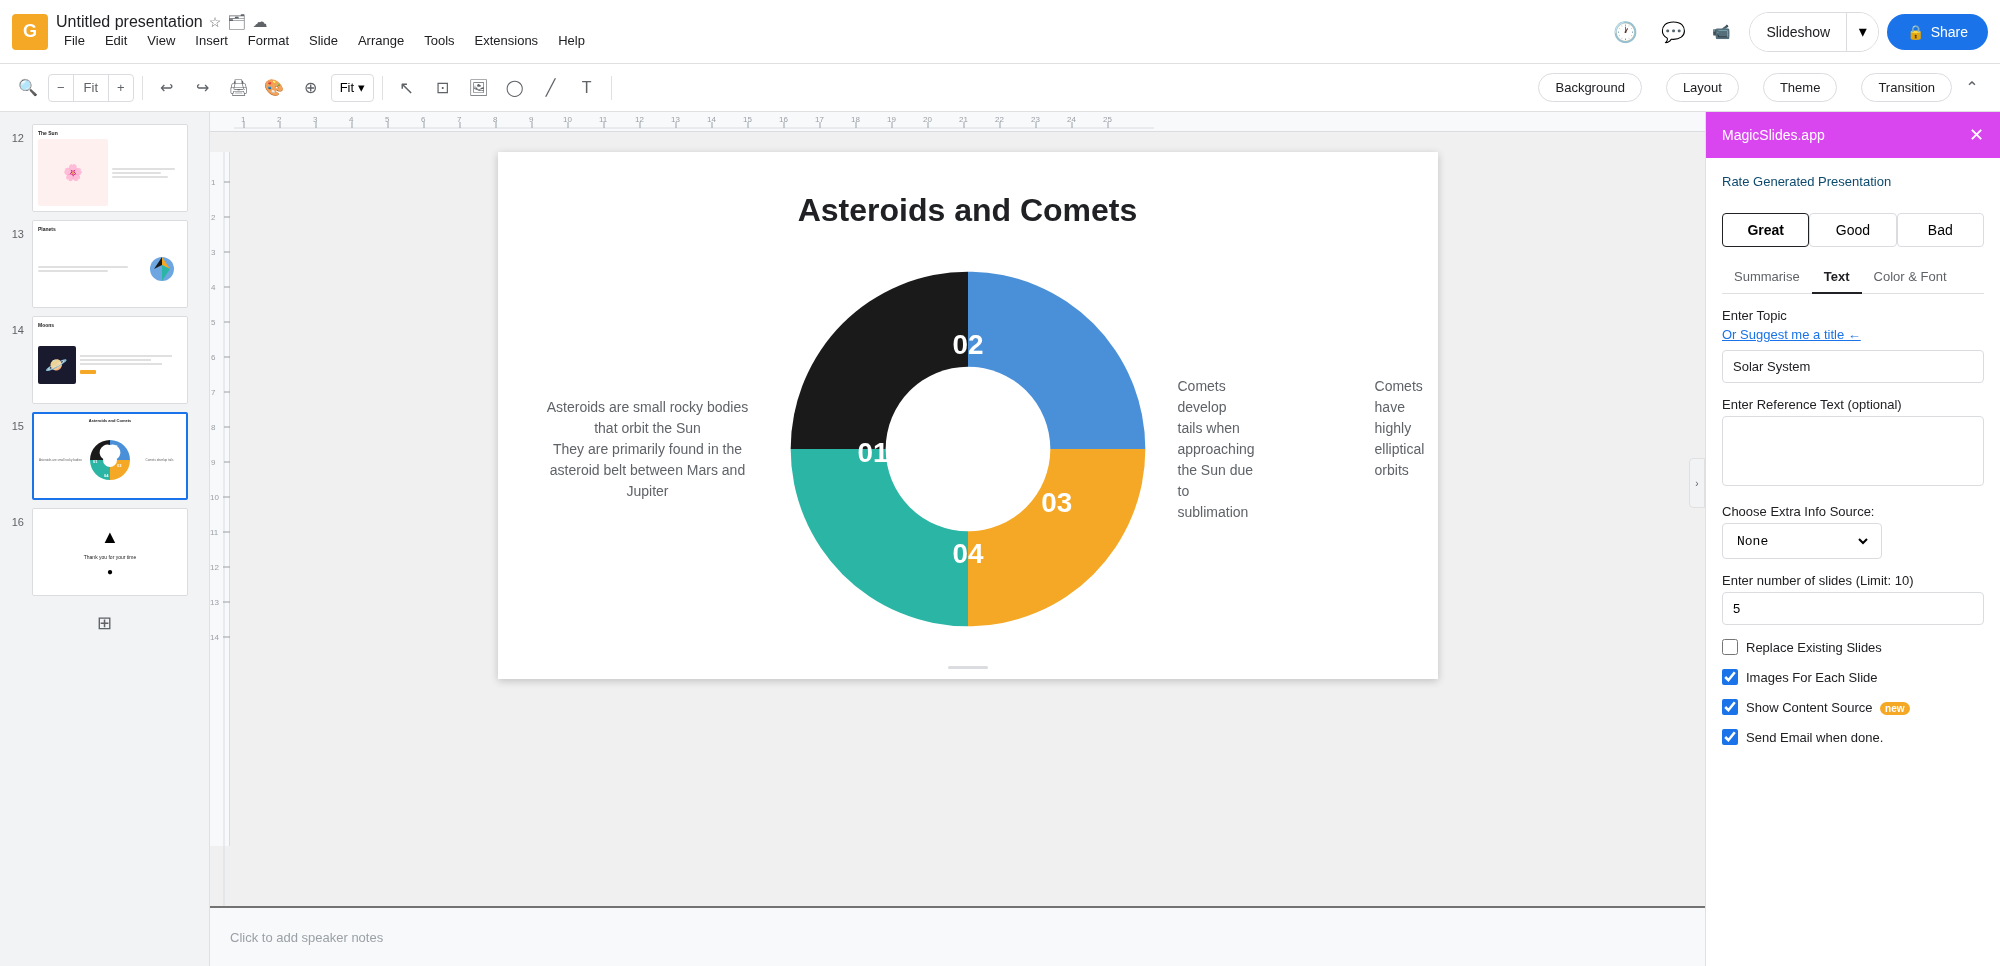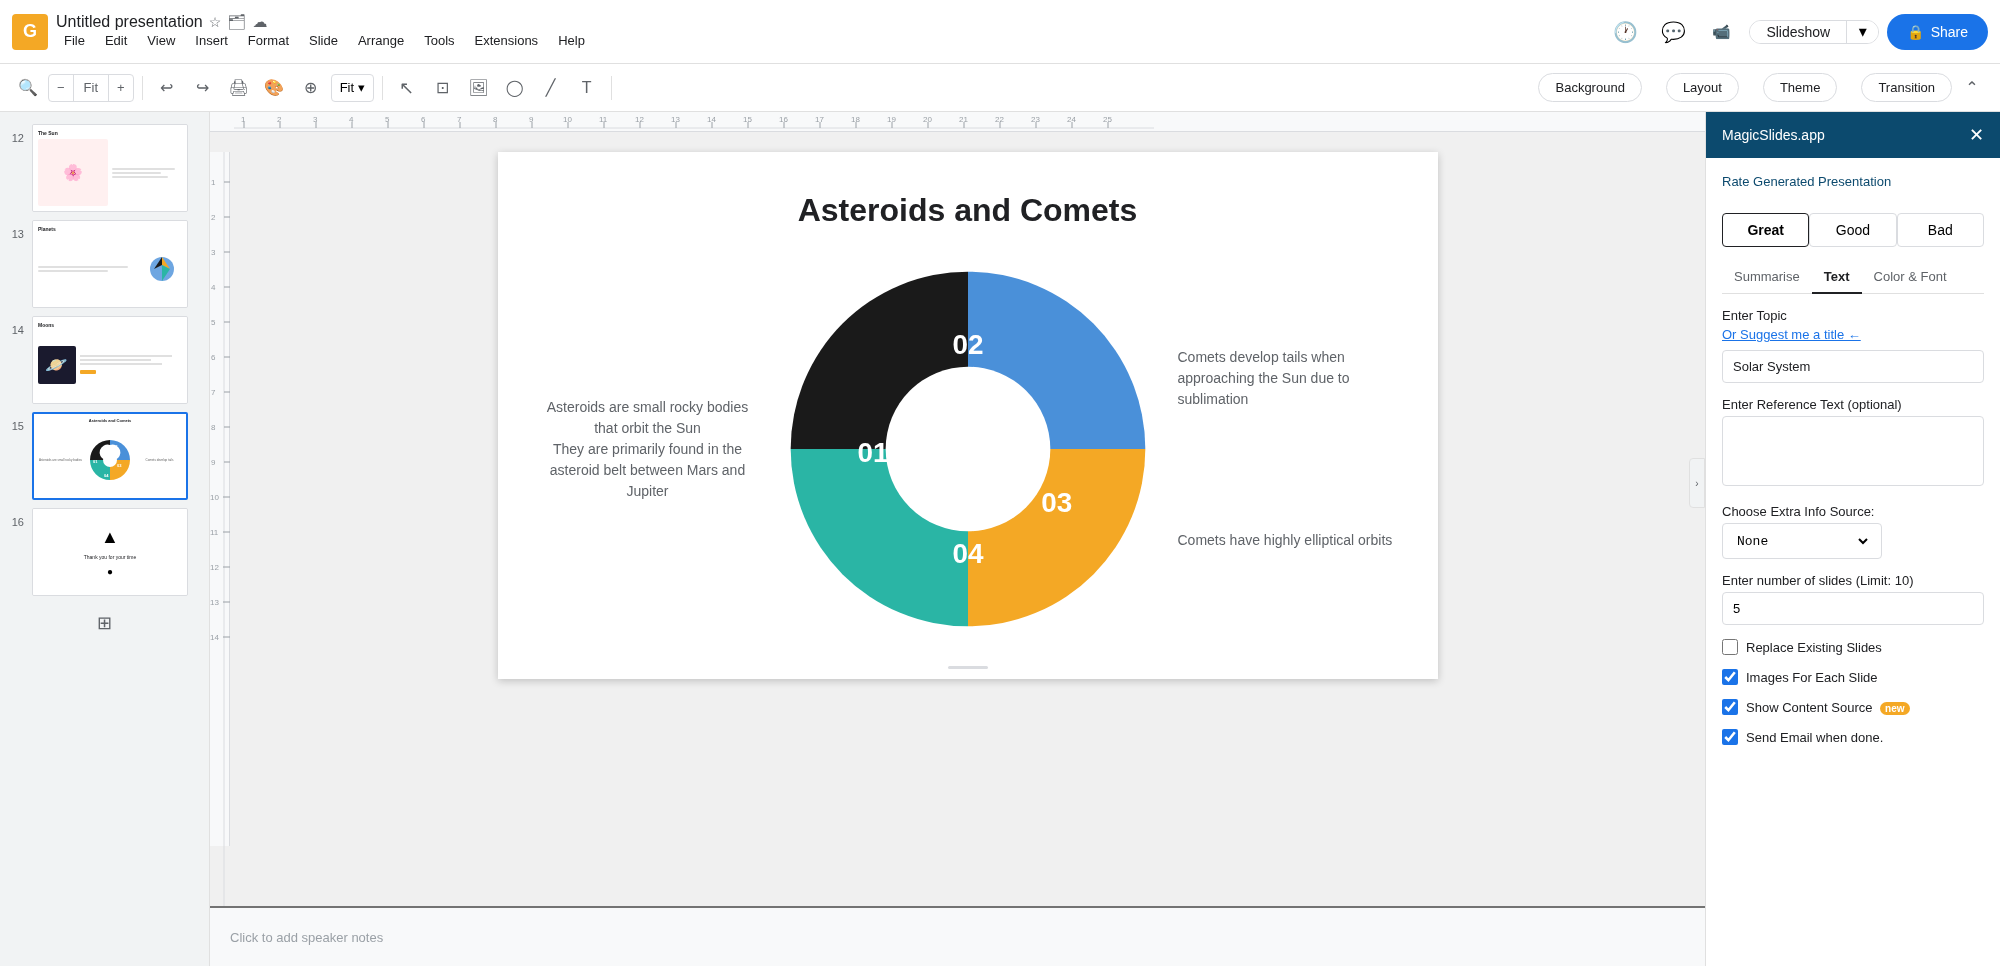--- a/index.html
+++ b/index.html
@@ -9,21 +9,21 @@
     .top-bar { height: 64px; background: #fff; display: flex; align-items: center; padding: 0 12px; border-bottom: 1px solid #e0e0e0; gap: 8px; flex-shrink: 0; }
     .app-logo { width: 36px; height: 36px; background: #f4a825; border-radius: 4px; display: flex; align-items: center; justify-content: center; color: white; font-weight: bold; font-size: 18px; flex-shrink: 0; }
     .title-section { display: flex; flex-direction: column; flex: 0 0 auto; }
     .doc-title { font-size: 18px; color: #202124; display: flex; align-items: center; gap: 6px; }
     .doc-title span { font-size: 14px; color: #5f6368; cursor: pointer; }
     .menu-bar { display: flex; gap: 4px; font-size: 13px; color: #202124; }
     .menu-bar span { padding: 2px 8px; border-radius: 4px; cursor: pointer; }
     .spacer { flex: 1; }
     .top-actions { display: flex; align-items: center; gap: 8px; }
     .icon-btn { width: 40px; height: 40px; border-radius: 50%; display: flex; align-items: center; justify-content: center; cursor: pointer; color: #5f6368; font-size: 20px; }
-    .slideshow-btn { display: flex; align-items: center; border: 1px solid #dadce0; border-radius: 20px; overflow: hidden; height: 24px; }
+    .slideshow-btn { display: flex; align-items: center; border: 1px solid #dadce0; border-radius: 20px; overflow: hidden; height: 40px; }
     .slideshow-main { padding: 0 16px; height: 100%; display: flex; align-items: center; font-size: 14px; color: #202124; cursor: pointer; background: white; border: none; }
     .slideshow-drop { width: 32px; height: 100%; display: flex; align-items: center; justify-content: center; border-left: 1px solid #dadce0; cursor: pointer; background: white; }
     .share-btn { background: #1a73e8; color: white; border: none; border-radius: 20px; padding: 0 20px; height: 36px; font-size: 14px; cursor: pointer; display: flex; align-items: center; gap: 6px; }
 
     
     .toolbar { height: 48px; background: #fff; display: flex; align-items: center; padding: 0 12px; gap: 4px; border-bottom: 1px solid #e0e0e0; flex-shrink: 0; }
     .tb-icon { width: 32px; height: 32px; display: flex; align-items: center; justify-content: center; border-radius: 4px; cursor: pointer; color: #5f6368; font-size: 16px; }
     .tb-divider { width: 1px; height: 24px; background: #e0e0e0; margin: 0 4px; }
     .tb-select { display: flex; align-items: center; border: 1px solid #dadce0; border-radius: 4px; padding: 0 8px; height: 28px; font-size: 13px; cursor: pointer; gap: 4px; }
     .tb-btn-group { display: flex; align-items: center; border: 1px solid #dadce0; border-radius: 4px; overflow: hidden; height: 28px; }
@@ -43,29 +43,29 @@
     .slide-thumb { width: 156px; height: 88px; background: white; border: 1px solid #dadce0; border-radius: 2px; flex-shrink: 0; overflow: hidden; position: relative; }
 
     
     .canvas-area { flex: 1; overflow: auto; background: #f0f0f0; display: flex; flex-direction: column; position: relative; }
     .ruler-top { height: 20px; background: #f8f9fa; border-bottom: 1px solid #dadce0; display: flex; align-items: center; padding-left: 20px; flex-shrink: 0; }
     .canvas-scroll { flex: 1; overflow: auto; display: flex; align-items: flex-start; justify-content: center; padding: 20px; position: relative; }
     .slide-canvas { background: white; width: 940px; min-height: 490px; box-shadow: 0 2px 8px rgba(0,0,0,0.2); position: relative; display: flex; flex-direction: column; align-items: center; padding: 40px; }
     .slide-title { font-size: 32px; font-weight: bold; text-align: center; color: #202124; margin-bottom: 30px; }
     .slide-content { display: flex; align-items: center; justify-content: space-between; width: 100%; gap: 20px; }
     .slide-text-left { width: 220px; text-align: center; font-size: 14px; color: #5f6368; line-height: 1.5; display: flex; flex-direction: column; }
-    .slide-text-right { width: 220px; text-align: left; font-size: 14px; color: #5f6368; line-height: 1.5; display: flex; flex-direction: column; gap: 120px; }
+    .slide-text-right { width: 220px; text-align: left; font-size: 14px; color: #5f6368; line-height: 1.5; display: flex; flex-direction: row; gap: 120px; }
     .slide-chart { width: 380px; height: 380px; position: relative; flex-shrink: 0; }
 
     
     .speaker-notes { height: 60px; background: #f8f9fa; border-top: 2px solid #737373; display: flex; align-items: center; padding: 0 20px; color: #9aa0a6; font-size: 13px; flex-shrink: 0; }
 
     
     .right-panel { width: 295px; background: #fff; border-left: 1px solid #e0e0e0; display: flex; flex-direction: column; overflow-y: auto; flex-shrink: 0; }
-    .panel-header { background: #0c4a6e; color: white; padding: 12px 16px; display: flex; align-items: center; justify-content: space-between; flex-shrink: 0; }
+    .panel-header { background: #d946ef; color: white; padding: 12px 16px; display: flex; align-items: center; justify-content: space-between; flex-shrink: 0; }
     .panel-title { font-size: 14px; font-weight: 500; }
     .close-btn { background: none; border: none; color: white; font-size: 18px; cursor: pointer; }
     .panel-body { padding: 16px; display: flex; flex-direction: column; gap: 14px; flex: 1; }
     .panel-section-title { font-size: 13px; color: #0c4a6e; margin-bottom: 24px; }
     .rating-btns { display: flex; }
     .rating-btn { flex: 1; padding: 8px; border: 1.5px solid #dadce0; border-radius: 4px; background: white; font-size: 14px; font-weight: 500; cursor: pointer; text-align: center; }
     .rating-btn.active { border-color: #202124; font-weight: 700; }
     .tab-row { display: flex; gap: 0; border-bottom: 1px solid #e0e0e0; }
     .panel-tab { padding: 8px 12px; font-size: 13px; cursor: pointer; color: #5f6368; border-bottom: 2px solid transparent; margin-bottom: -1px; }
     .panel-tab.active { color: #202124; border-bottom: 2px solid #202124; font-weight: 600; }

